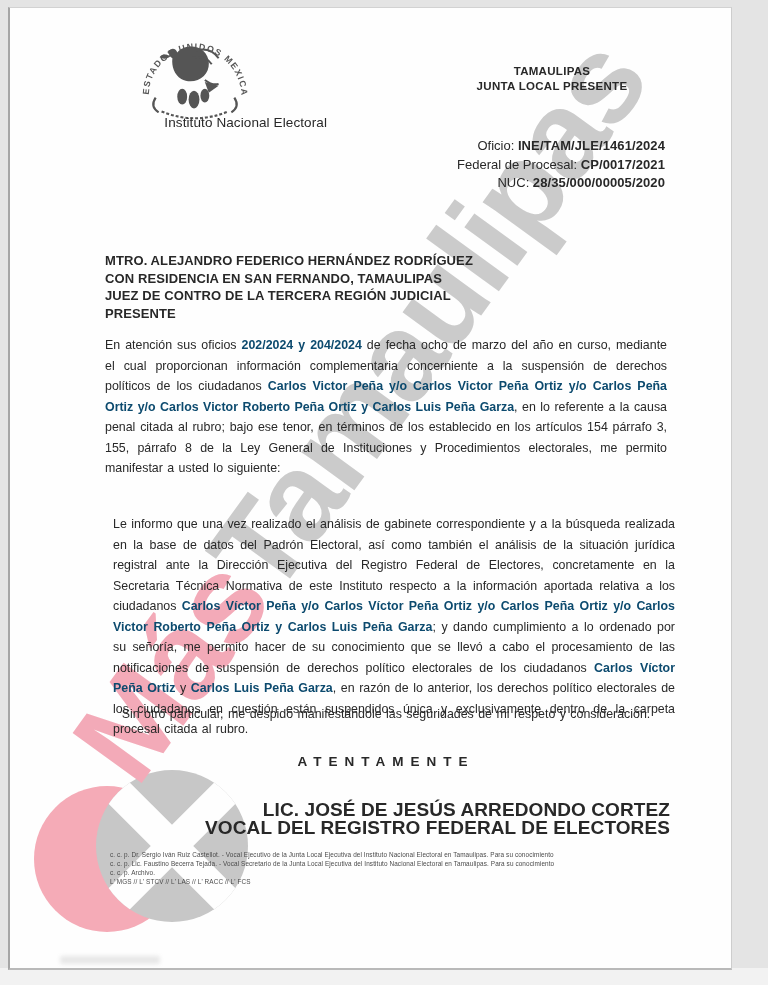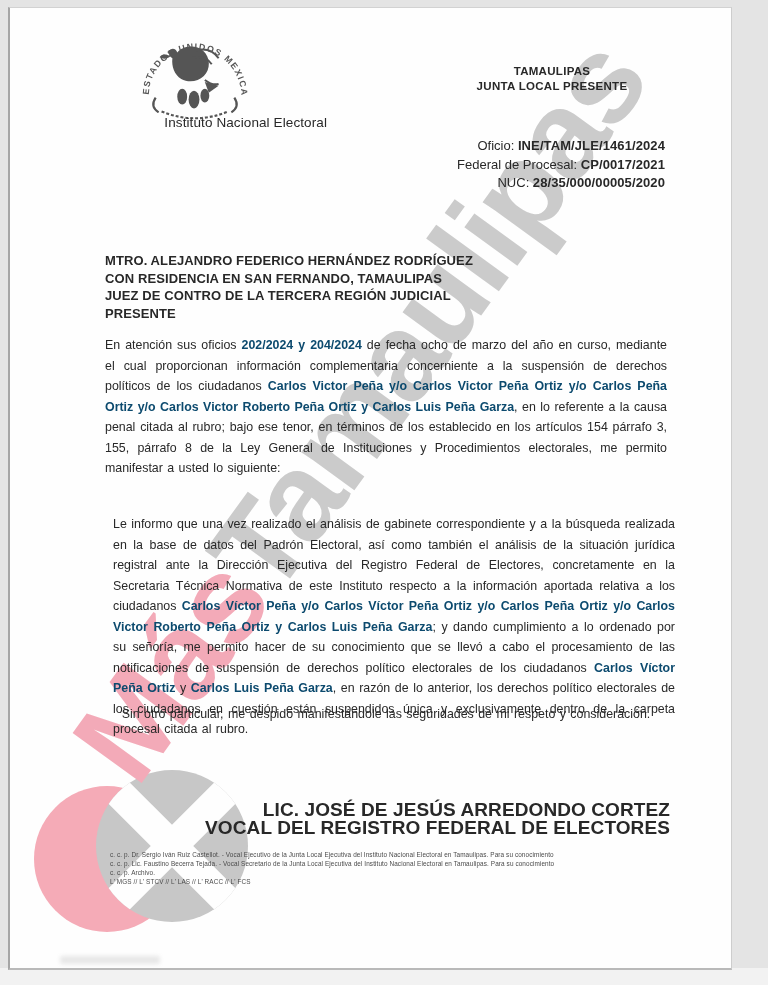--- a/index.html
+++ b/index.html
@@ -135,20 +135,21 @@
         <div>MTRO. ALEJANDRO FEDERICO HERNÁNDEZ RODRÍGUEZ</div>
         <div>CON RESIDENCIA EN SAN FERNANDO, TAMAULIPAS</div>
         <div>JUEZ DE CONTRO DE LA TERCERA REGIÓN JUDICIAL</div>
         <div>PRESENTE</div>
       </div>
 
     <div class="para p1 abs"><span>En atención sus oficios </span><strong>202/2024 y 204/2024</strong><span> de fecha ocho de marzo del año en curso, mediante el cual proporcionan información complementaria concerniente a la suspensión de derechos políticos de los ciudadanos </span><strong>Carlos Victor Peña y/o Carlos Victor Peña Ortiz y/o Carlos Peña Ortiz y/o Carlos Victor Roberto Peña Ortiz y Carlos Luis Peña Garza</strong><span>, en lo referente a la causa penal citada al rubro; bajo ese tenor,  en términos de los establecido en los artículos 154 párrafo 3, 155, párrafo 8 de la Ley General de Instituciones y Procedimientos electorales, me permito manifestar a usted lo siguiente:</span></div>
     <div class="para p2 abs"><span>Le informo que una vez realizado el análisis de gabinete correspondiente y a la búsqueda realizada en la base de datos del Padrón Electoral, así como también el análisis de la situación jurídica registral ante la Dirección Ejecutiva del Registro Federal de Electores, concretamente en la Secretaria Técnica Normativa de este Instituto respecto a la información aportada relativa a los ciudadanos </span><strong>Carlos Víctor Peña y/o Carlos Víctor Peña Ortiz y/o Carlos Peña Ortiz y/o Carlos Victor Roberto Peña Ortiz y Carlos Luis Peña Garza</strong><span>; y dando cumplimiento a lo ordenado por su señoría, me permito hacer de su conocimiento que se llevó a cabo el procesamiento de las notificaciones de suspensión de derechos político electorales de los ciudadanos </span><strong>Carlos Víctor Peña Ortiz</strong><span> y </span><strong>Carlos Luis Peña Garza</strong><span>, en razón de lo anterior, los derechos político electorales de los ciudadanos en cuestión están suspendidos única y exclusivamente dentro de la carpeta procesal citada al rubro.</span></div>
     <div class="para p3 abs"><span>Sin otro particular, me despido manifestándole las seguridades de mi respeto y consideración.</span></div>
 
+    <div class="salutation abs">ATENTAMENTE</div>
 
     <div class="signature abs">
       <div>LIC. JOSÉ DE JESÚS ARREDONDO CORTEZ</div>
       <div>VOCAL DEL REGISTRO FEDERAL DE ELECTORES</div>
     </div>
 
     <div class="cc-block abs">
         <div>c. c. p. Dr. Sergio Iván Ruiz Castellot. - Vocal Ejecutivo de la Junta Local Ejecutiva del Instituto Nacional Electoral en Tamaulipas. Para su conocimiento</div>
         <div>c. c. p. Lic. Faustino Becerra Tejada. - Vocal Secretario de la Junta Local Ejecutiva del Instituto Nacional Electoral en Tamaulipas. Para su conocimiento</div>
         <div>c. c. p. Archivo.</div>

